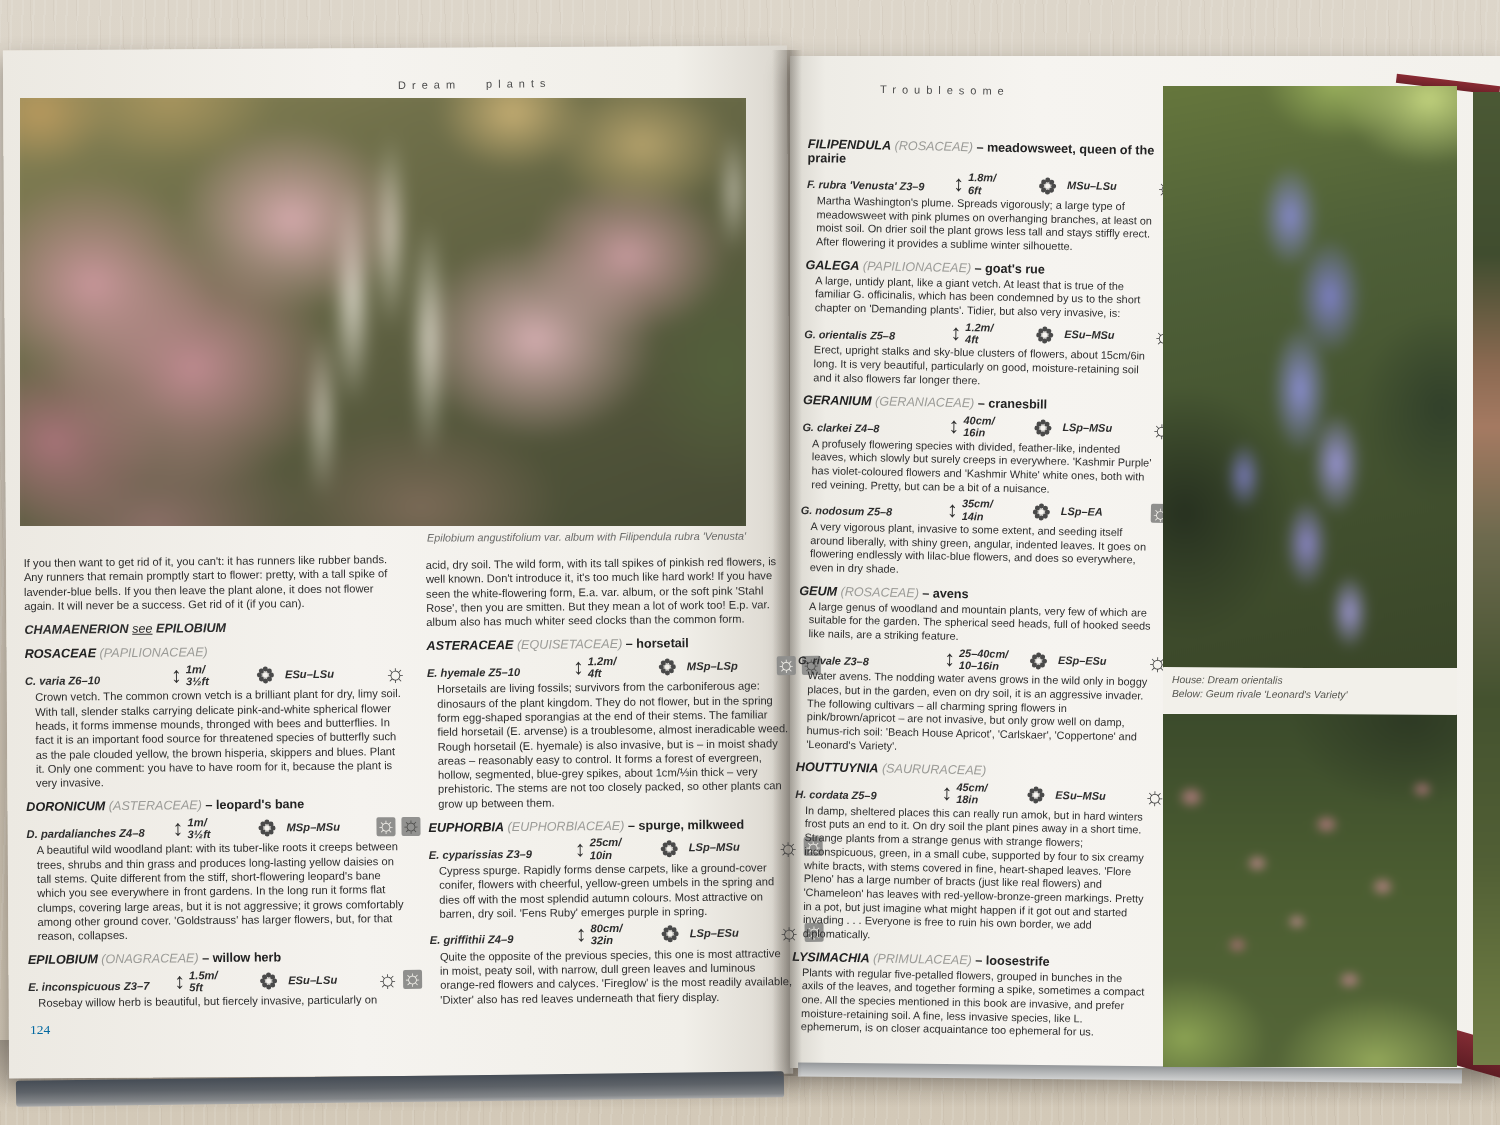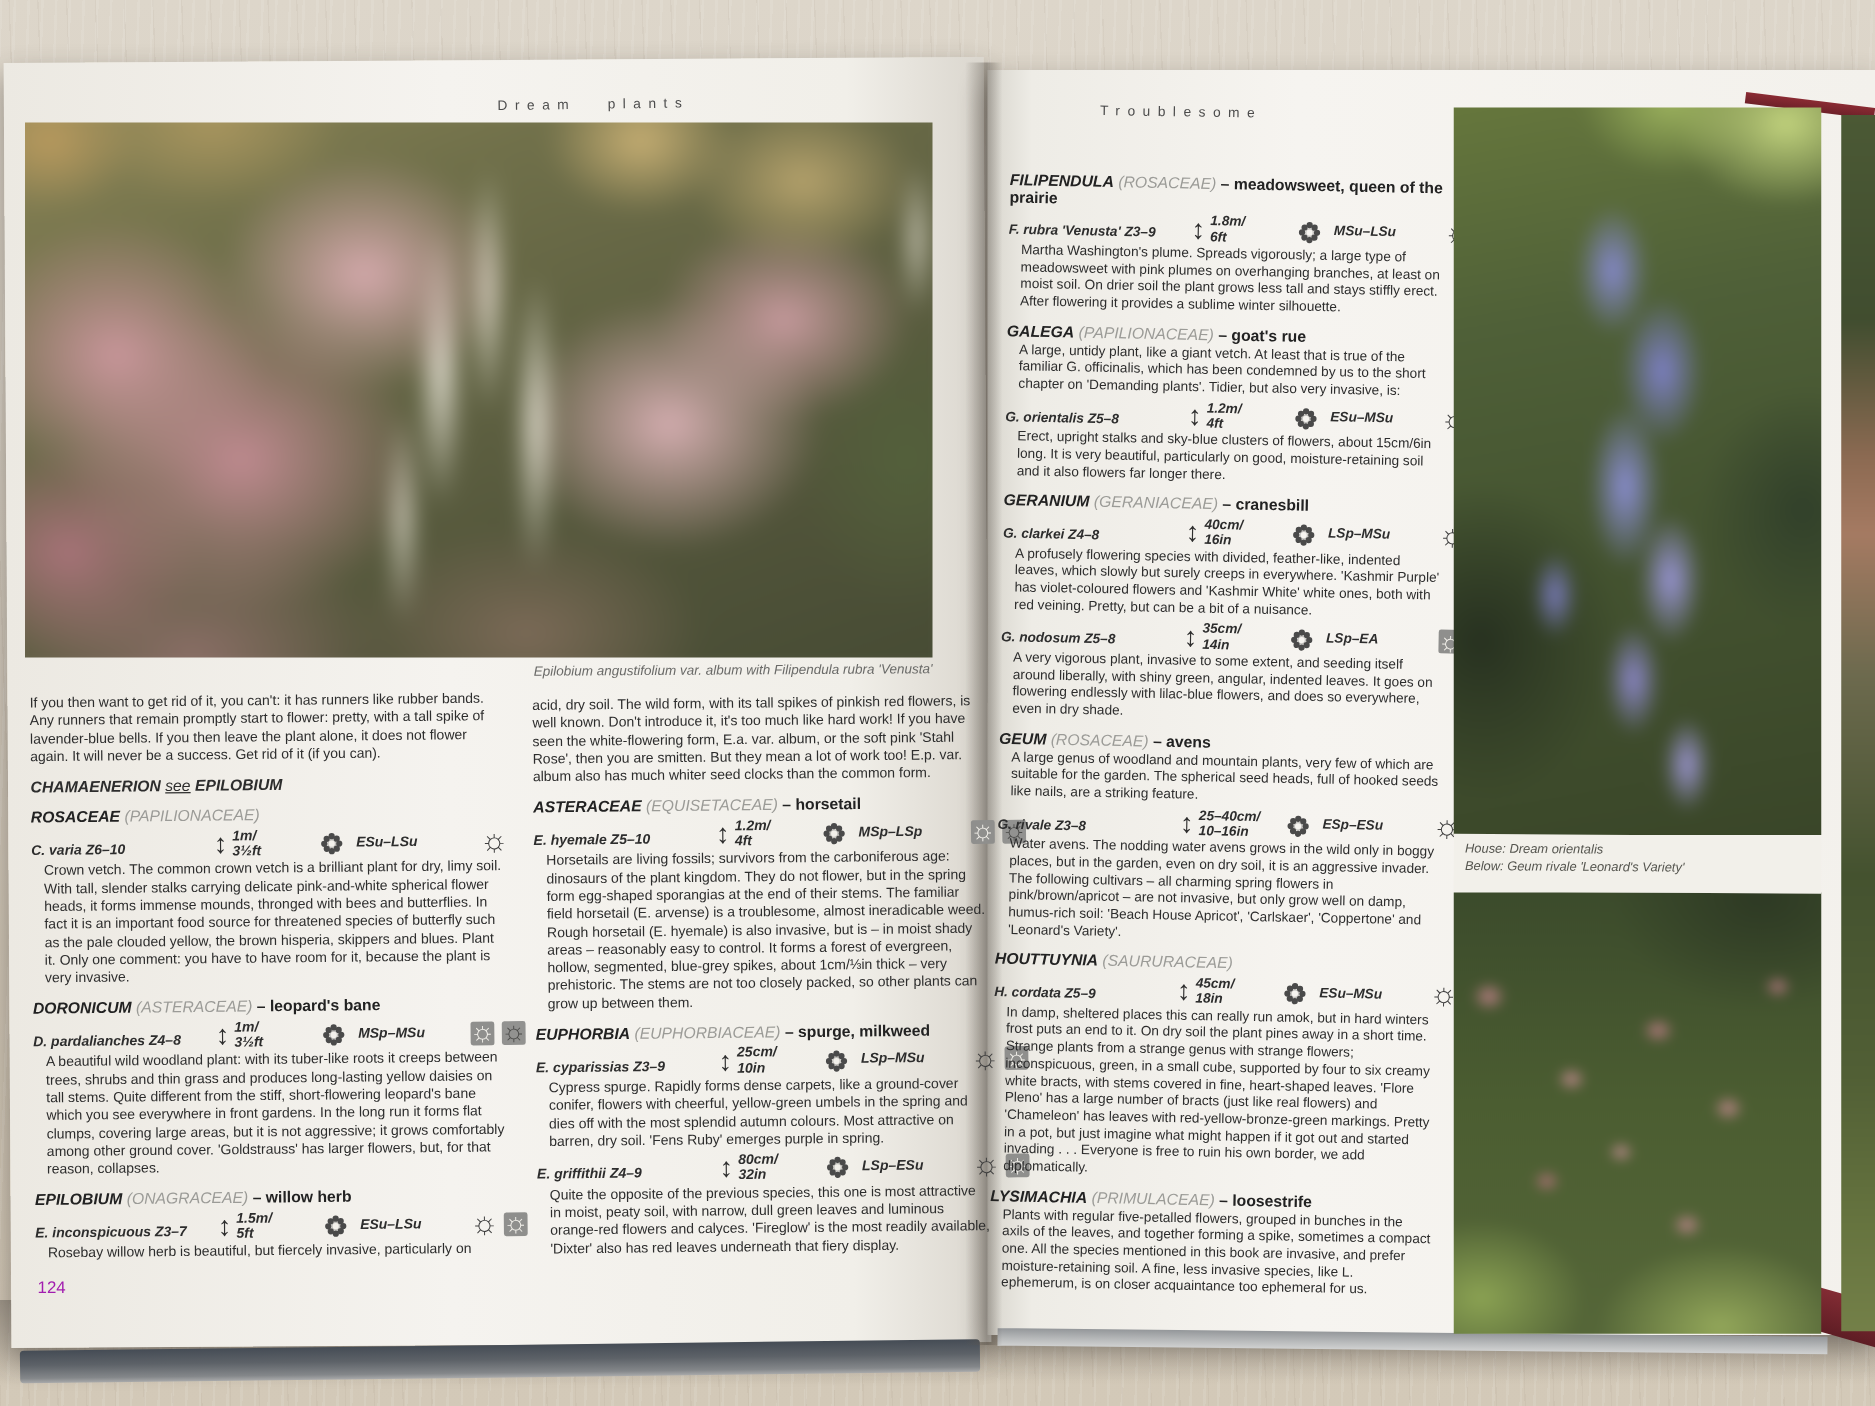--- a/index.html
+++ b/index.html
@@ -34,21 +34,21 @@
     background:linear-gradient(180deg,#94979a 0%,#b9bbbc 60%,#d0d1d1 100%);}
   .cover-top{position:absolute;left:1396px;top:80px;width:104px;height:9px;z-index:2;
     transform:rotate(7deg);background:linear-gradient(180deg,#8a2b33,#6e2129);}
   .cover-bottom{position:absolute;left:1444px;top:1036px;width:62px;height:34px;z-index:2;
     transform:rotate(16deg);background:linear-gradient(180deg,#832c34,#5e1d24);}
 
   
   .runhead{position:absolute;font-size:11px;color:#4c4c4c;letter-spacing:6px;word-spacing:16px;z-index:4;}
   .rh-left{left:398px;top:78px;transform:rotate(-0.8deg);}
   .rh-right{left:880px;top:84px;transform:rotate(0.8deg);}
-  .pagenum{position:absolute;left:30px;top:1022px;font-size:13.5px;color:#a21caf;z-index:4;}
+  .pagenum{position:absolute;left:30px;top:1022px;font-size:13.5px;color:#0369a1;z-index:4;font-family:Liberation Serif, serif;}
 
   
   .photo{position:absolute;overflow:hidden;z-index:5;}
   .photo .blobs{position:absolute;inset:-18px;filter:blur(9px);}
   .ph-main{left:20px;top:98px;width:726px;height:428px;}
   .ph-main .blobs{background:
     radial-gradient(100px 80px at 5% 7%, #b99a5e 0%, rgba(185,154,94,0) 70%),
     radial-gradient(150px 95px at 22% 4%, #a8955e 0%, rgba(168,149,94,0) 70%),
     radial-gradient(130px 95px at 84% 14%, #b5a26c 0%, rgba(181,162,108,0) 70%),
     radial-gradient(110px 85px at 67% 7%, #c6ae73 0%, rgba(198,174,115,0) 70%),

